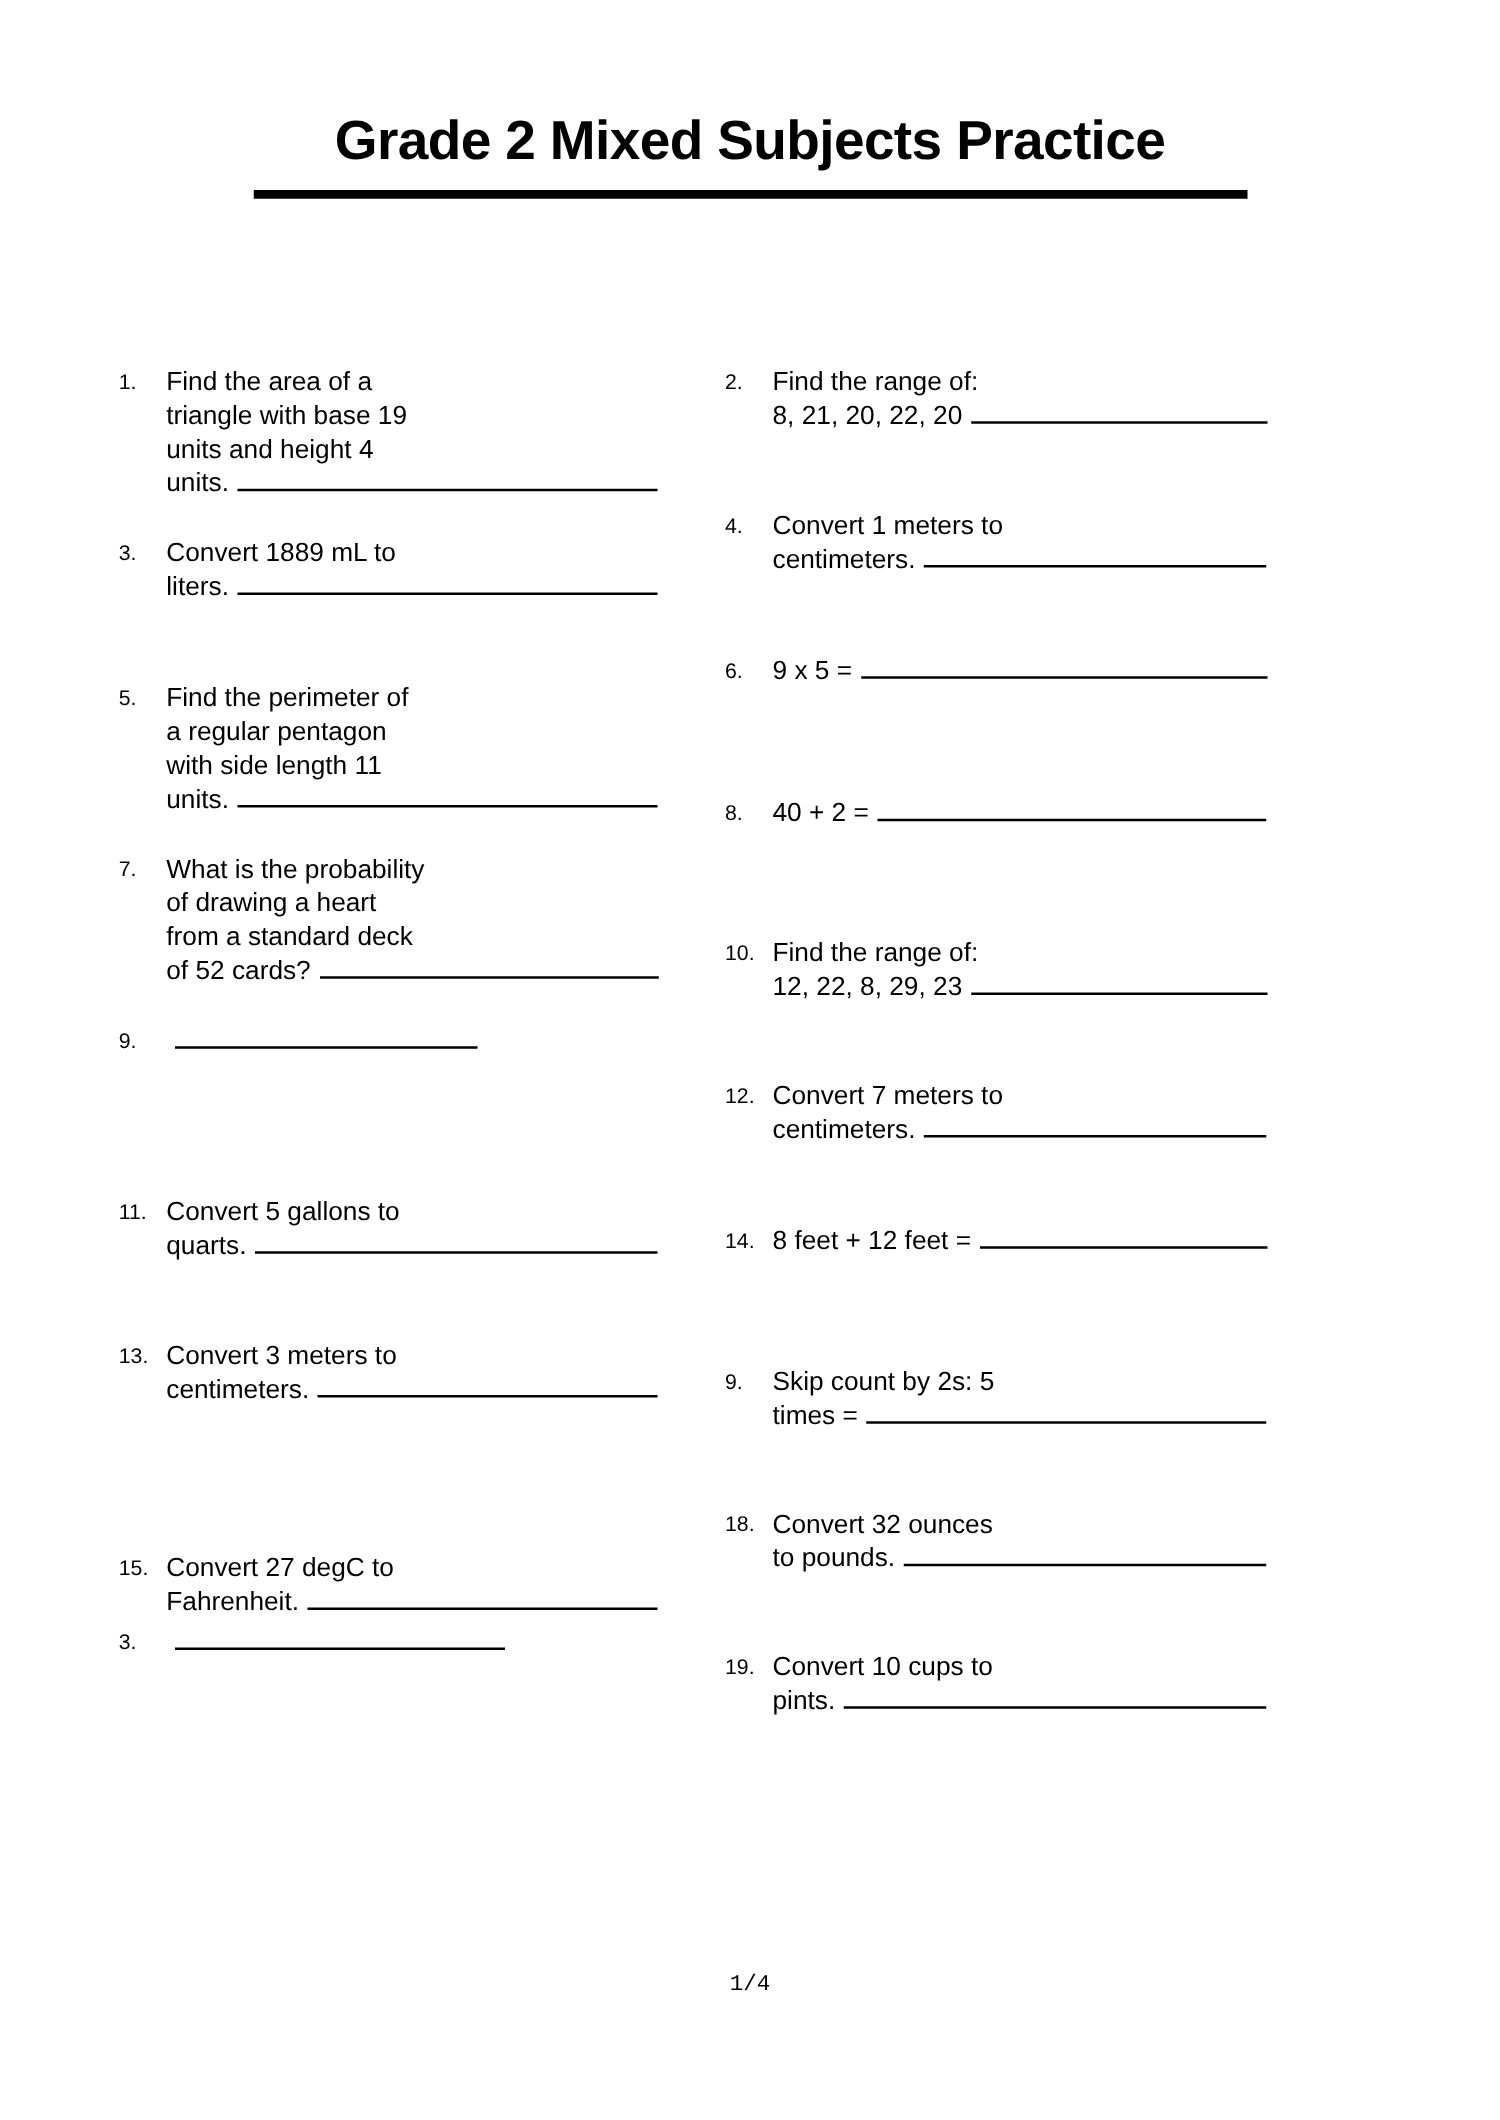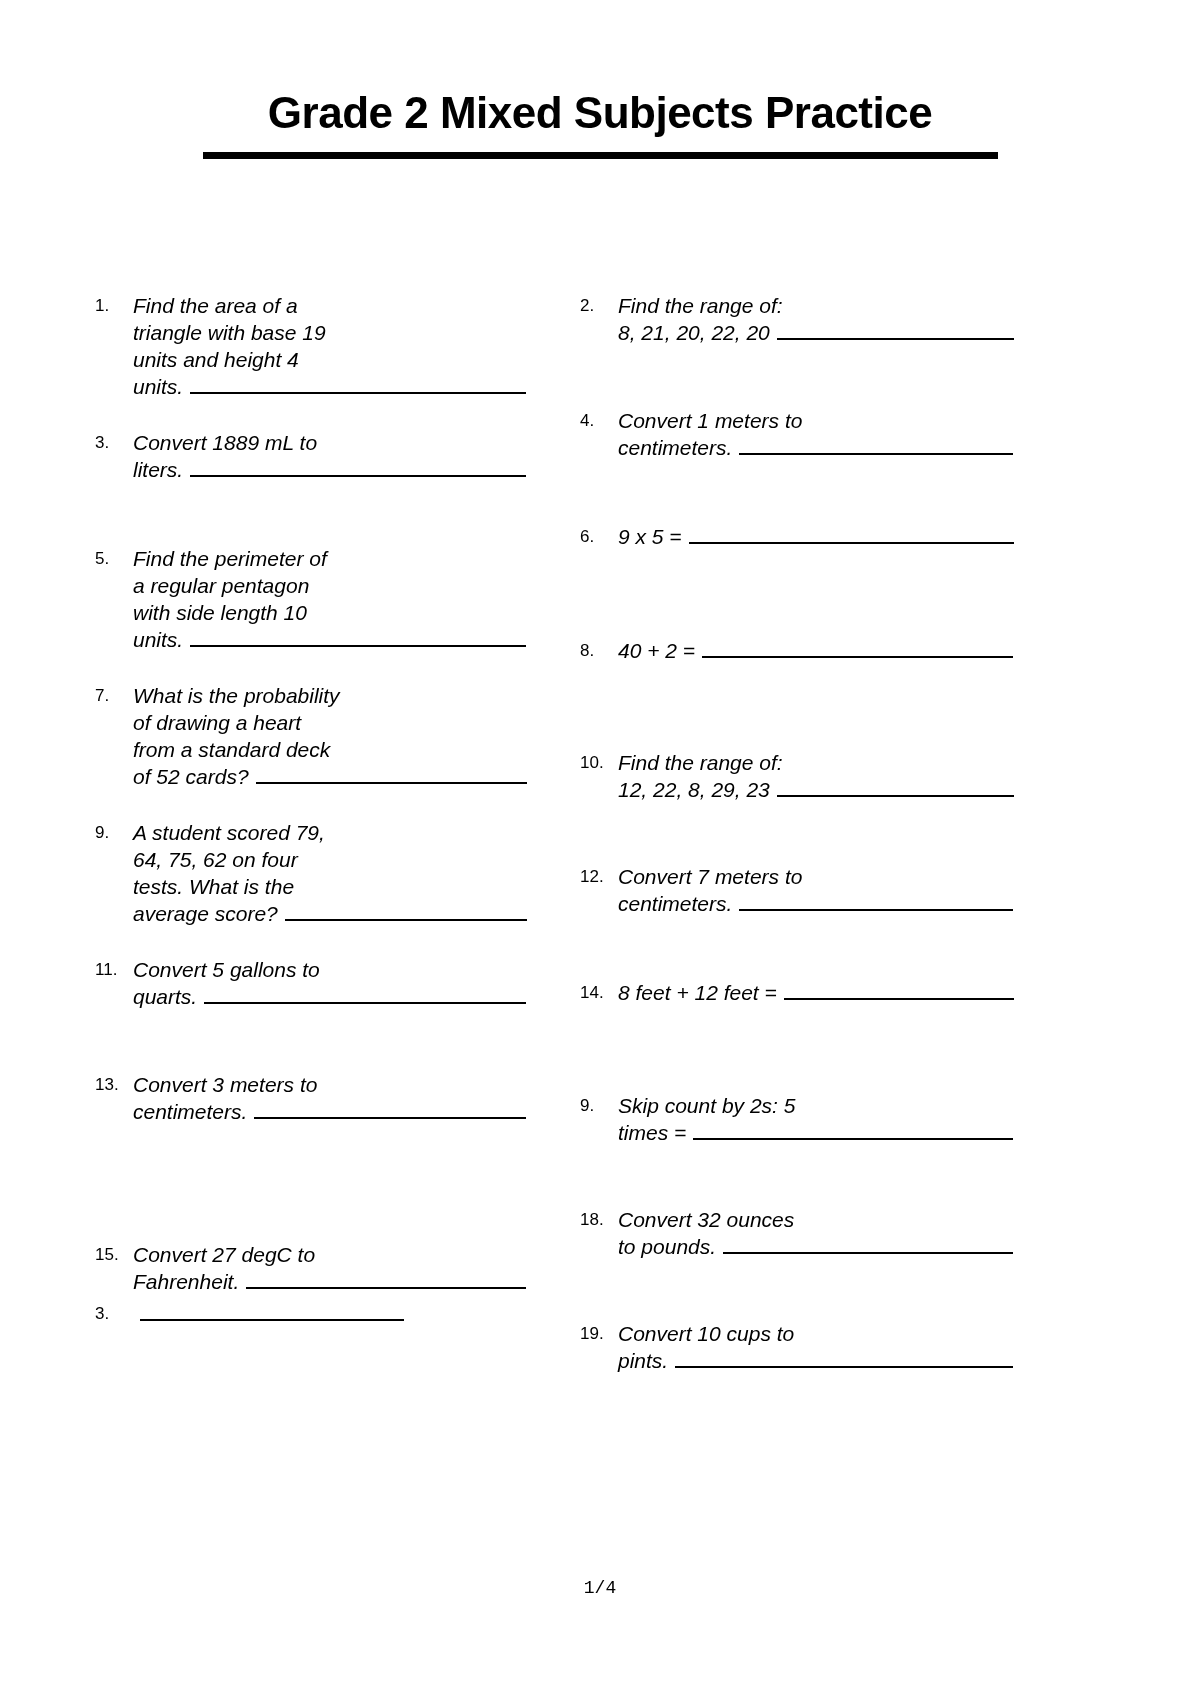--- a/index.html
+++ b/index.html
@@ -47,21 +47,21 @@
     font-size: 17px;
     line-height: 27px;
     color: #000;
   }
   .qbody {
     flex: 1;
     font-size: 21px;
     line-height: 27px;
     color: #000;
   }
-  .qtext { white-space: pre-line; font-style: italic; }
+  .qtext { white-space: pre-line; }
   .blank {
     display: inline-block;
     height: 15px;
     width: 60px;
     margin-left: 7px;
     border-bottom: 2.5px solid #000;
     vertical-align: baseline;
   }
   .footer {
     position: absolute;
@@ -95,38 +95,35 @@
   <div class="q left" style="top:429px">
     <span class="qnum">3.</span>
     <span class="qbody"><span class="qtext">Convert 1889 mL to
 liters.</span><span class="blank" style="width: 336px;"></span></span>
   </div>
 
   <div class="q left" style="top:545px">
     <span class="qnum">5.</span>
     <span class="qbody"><span class="qtext">Find the perimeter of
 a regular pentagon
-with side length 10
+with side length 11
 units.</span><span class="blank" style="width: 336px;"></span></span>
   </div>
 
   <div class="q left" style="top:682px">
     <span class="qnum">7.</span>
     <span class="qbody"><span class="qtext">What is the probability
 of drawing a heart
 from a standard deck
 of 52 cards?</span><span class="blank" style="width: 271px;"></span></span>
   </div>
 
   <div class="q left" style="top:819px">
     <span class="qnum">9.</span>
-    <span class="qbody"><span class="qtext">A student scored 79,
-64, 75, 62 on four
-tests. What is the
-average score?</span><span class="blank" style="width: 242px;"></span></span>
+    <span class="qbody"><span class="blank" style="width: 242px;"></span></span>
   </div>
 
   <div class="q left" style="top:956px">
     <span class="qnum">11.</span>
     <span class="qbody"><span class="qtext">Convert 5 gallons to
 quarts.</span><span class="blank" style="width: 322px;"></span></span>
   </div>
 
   <div class="q left" style="top:1071px">
     <span class="qnum">13.</span>

